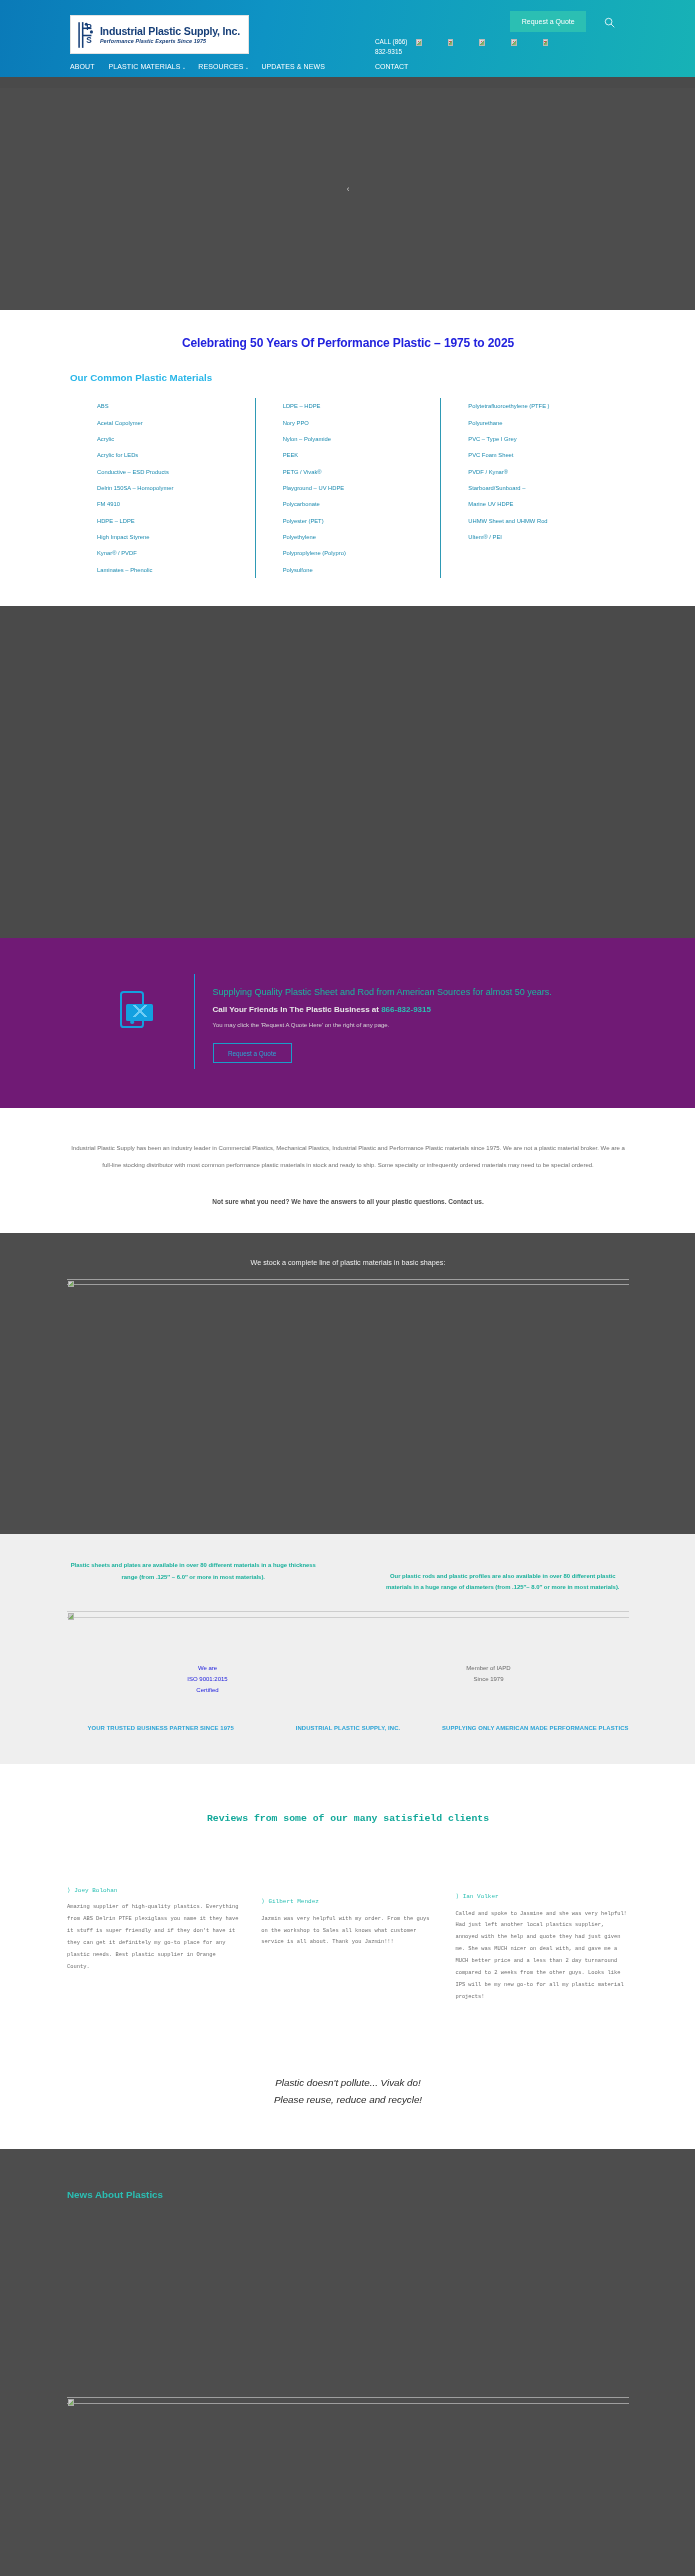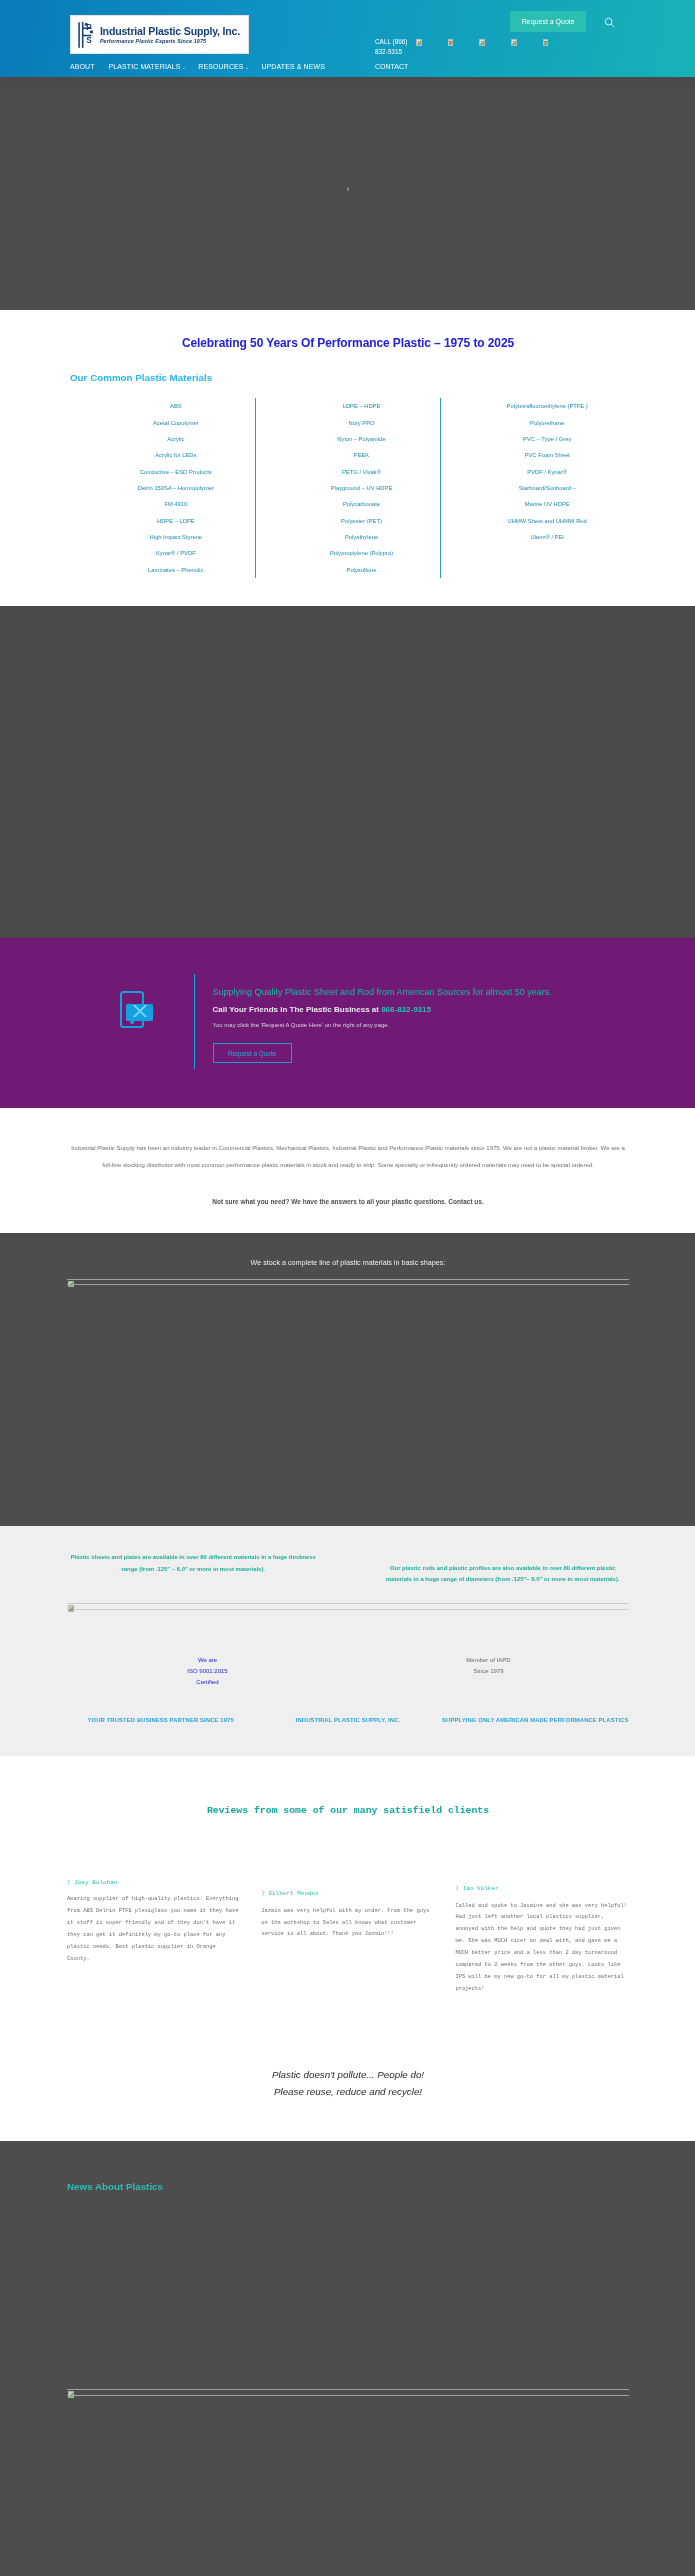--- a/index.html
+++ b/index.html
@@ -4,21 +4,21 @@
 <style>
   * { box-sizing: border-box; margin:0; padding:0; }
   html,body { width:696px; }
   body {
     font-family: "Liberation Sans", sans-serif;
     background:#fff;
     color:#333;
     width:696px;
     overflow-x:hidden;
   }
-  a { text-decoration:none; color:inherit;text-align:center; }
+  a { text-decoration:none; color:inherit; }
 
   
   .header {
     background: linear-gradient(100deg, #0a7ab8 0%, #0e93c4 38%, #17b2b6 100%);
     padding: 7.2px 0 0 0;
     position:relative;
     height:77px;
   }
   .header-inner { width:556px; margin:0 auto; position:relative; height:100%; }
   .logo-box {
@@ -91,21 +91,21 @@
   .cta-note { color:#d7d7d7; font-size:6px; margin-top:7.2px; }
   .cta-btn { display:inline-block; margin-top:15.5px; border:0.5px solid #1a9ec9; color:#2aa8d4; font-size:6.4px; padding:5.7px 14.4px; background:transparent; cursor:pointer;}
 
   
   .para-sec { background:#fff; padding:32px 0 28px 0; }
   .para-inner { width:562px; margin:0 auto; }
   .para { color:#6f6f6f; font-size:6px; line-height:2.9; text-align:center; }
   .para-b { color:#4f4f4f; font-size:6.5px; font-weight:bold; text-align:center; margin-top:24px; }
 
   
-  .stock { background:#4d4d4d; padding:25px 0 4px 0; }
+  .stock { background:#4d4d4d; padding:25px 0 12px 0; }
   .stock-h { color:#f0f0f0; font-size:7.2px; text-align:center; }
   .stock-bar { margin:11.3px auto 0 auto; width:562px; height:6.7px; border-top:0.5px solid #9f9f9f; border-bottom:0.5px solid #9f9f9f; position:relative;}
   .stock-bar::before{content:""; position:absolute; left:1px; top:1px; width:4.1px;height:4.6px;
     background:linear-gradient(135deg,#dedede 0%,#c2c2c2 45%,#6ea05a 46%,#9bc27f 100%); border:0.5px solid #aaa;}
   .stock-filler { background:#4d4d4d; height:237px; }
 
   
   .gray-sec { background:#efefef; padding:26px 0 31px 0; }
   .gray-inner { width:562px; margin:0 auto; }
   .two-col { display:flex; gap:57px; align-items:flex-start; }
@@ -331,21 +331,21 @@
       </div>
       <div class="rev right">
         <div class="rev-name">⟩&nbsp;<span>Ian Volker</span></div>
         <div class="rev-body">Called and spoke to Jasmine and she was very helpful! Had just left another local plastics supplier, annoyed with the help and quote they had just given me. She was MUCH nicer on deal with, and gave me a MUCH better price and a less than 2 day turnaround compared to 2 weeks from the other guys. Looks like IPS will be my new go-to for all my plastic material projects!</div>
       </div>
     </div>
   </div>
 </div>
 
 <div class="slogan-sec">
-  <div class="slogan">Plastic doesn't pollute... People do!</div>
+  <div class="slogan">Plastic doesn't pollute... Vivak do!</div>
   <div class="slogan">Please reuse, reduce and recycle!</div>
 </div>
 
 <div class="news-sec">
   <div class="news-inner">
     <h2 class="news-title">News About Plastics</h2>
   </div>
   <div class="news-gap-a"></div>
   <div class="news-bar"></div>
   <div class="news-gap-b"></div>

